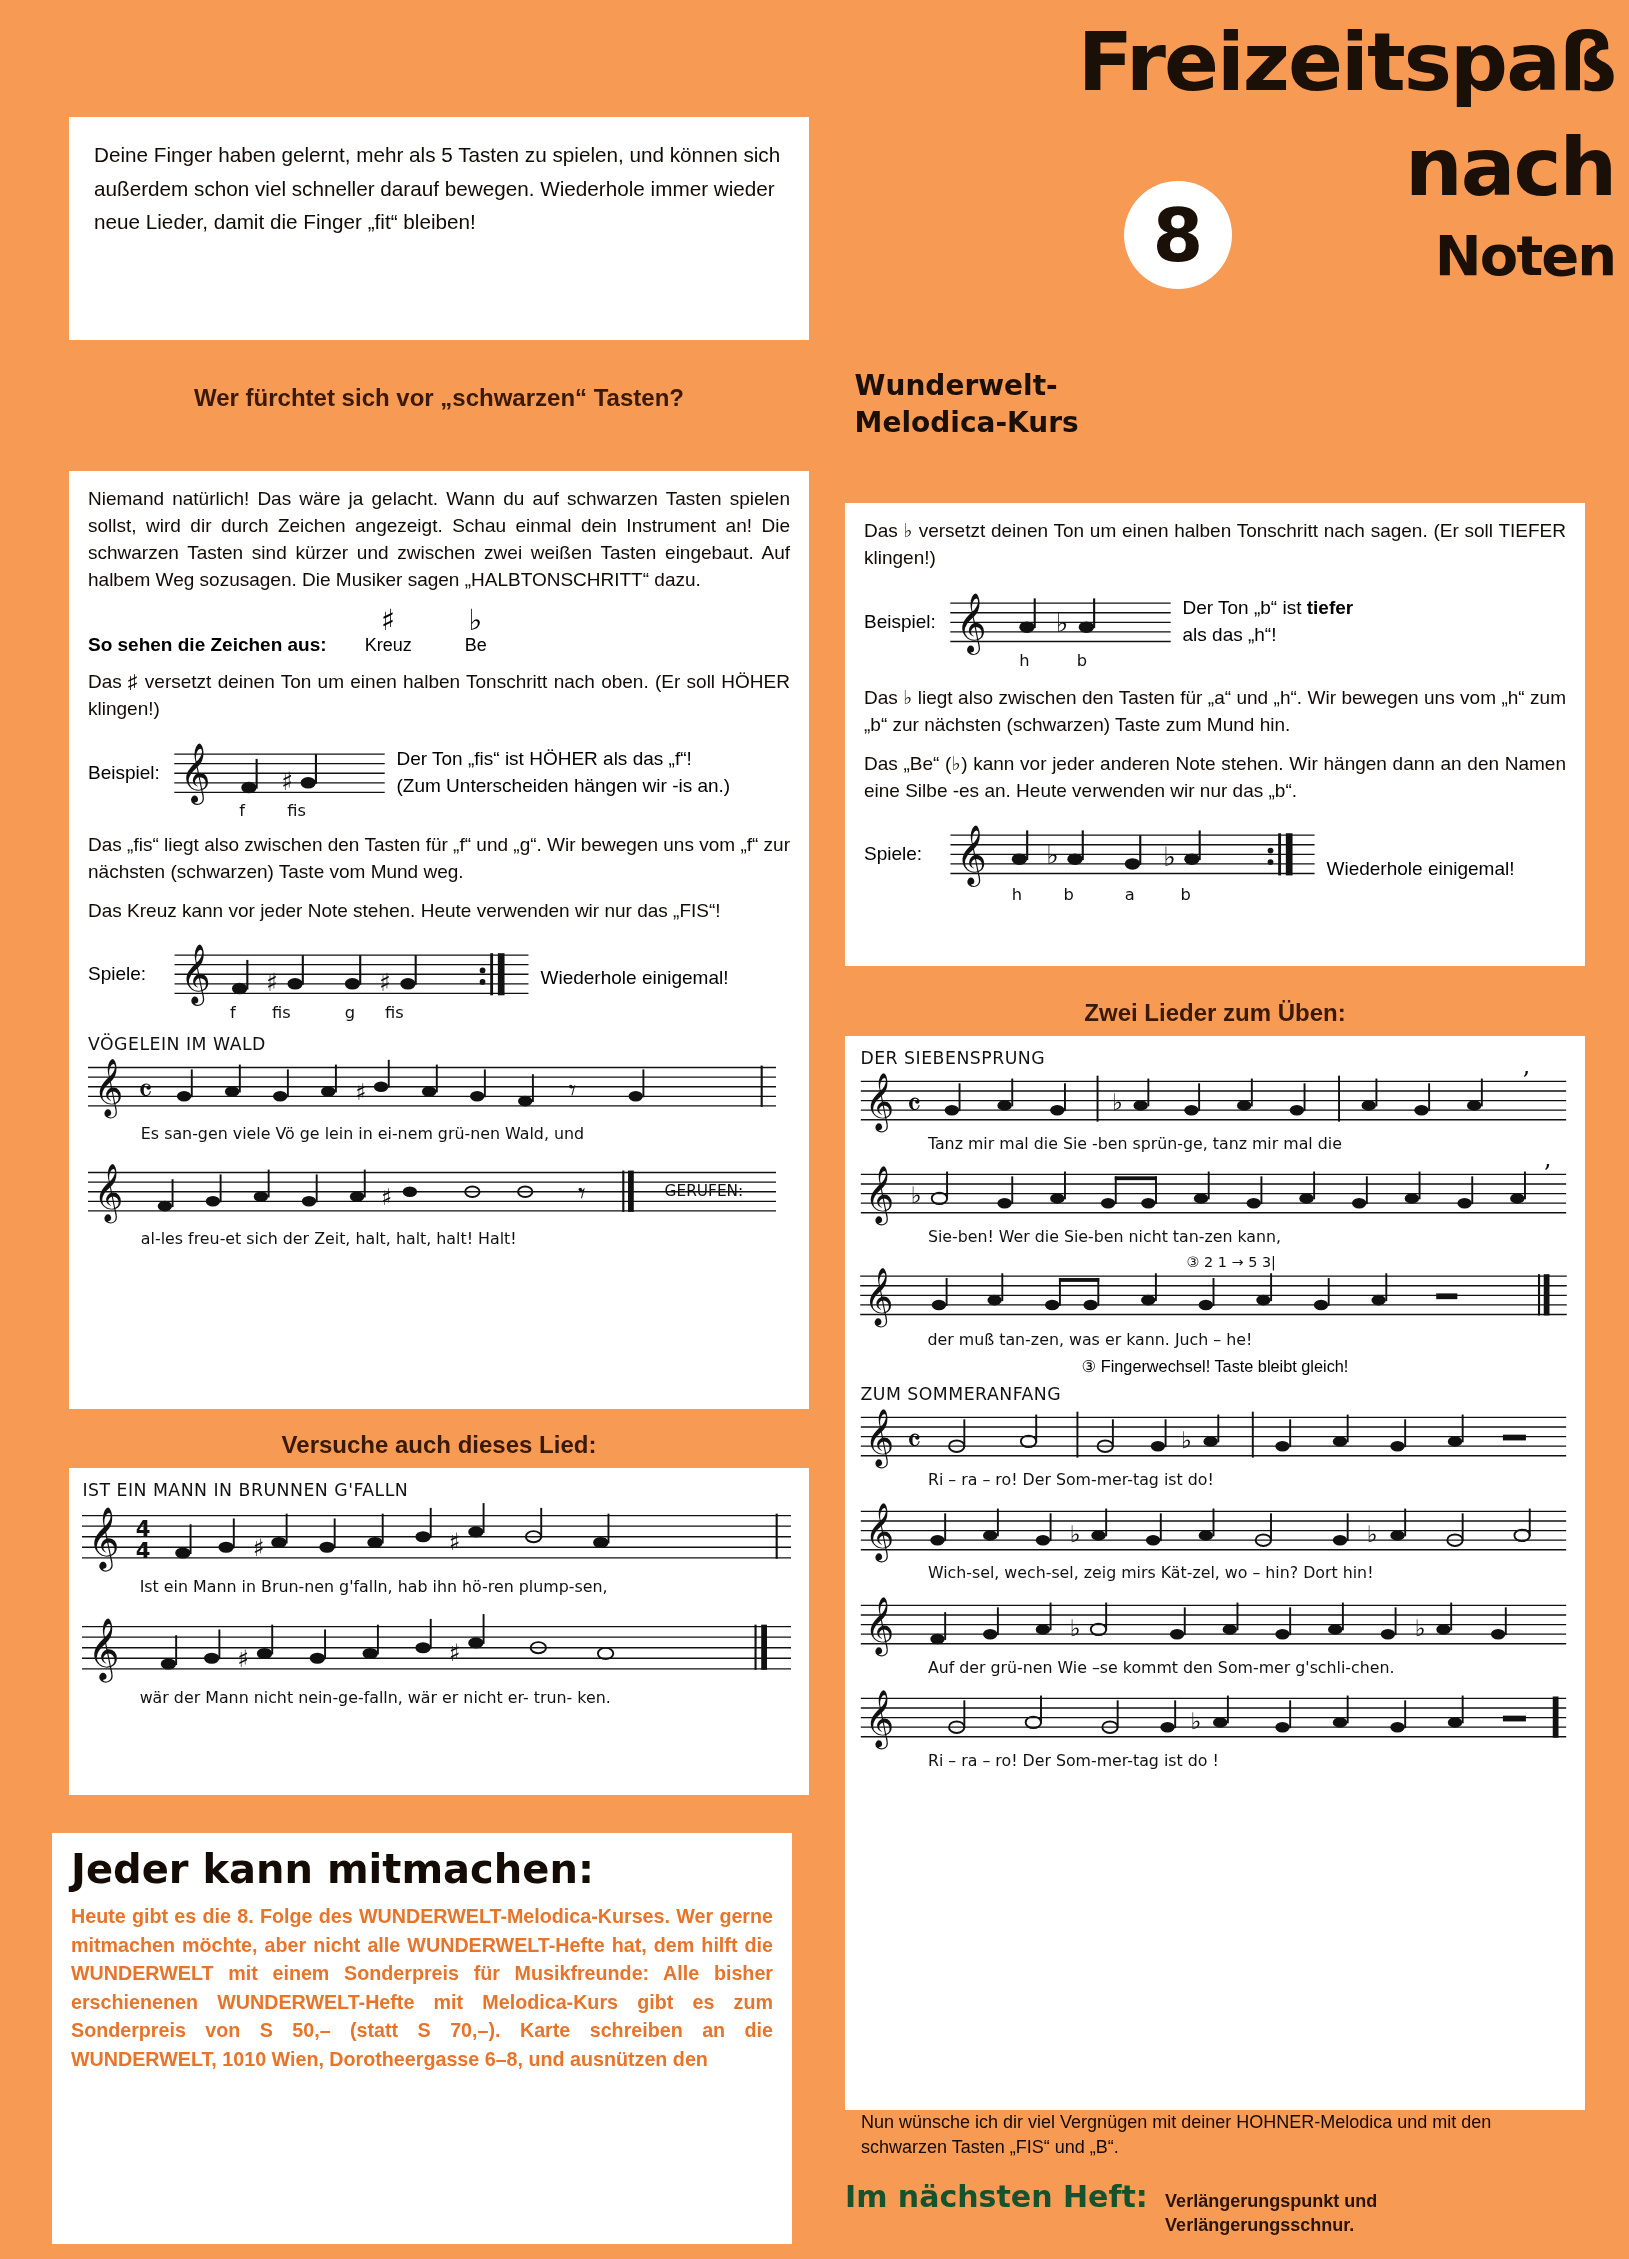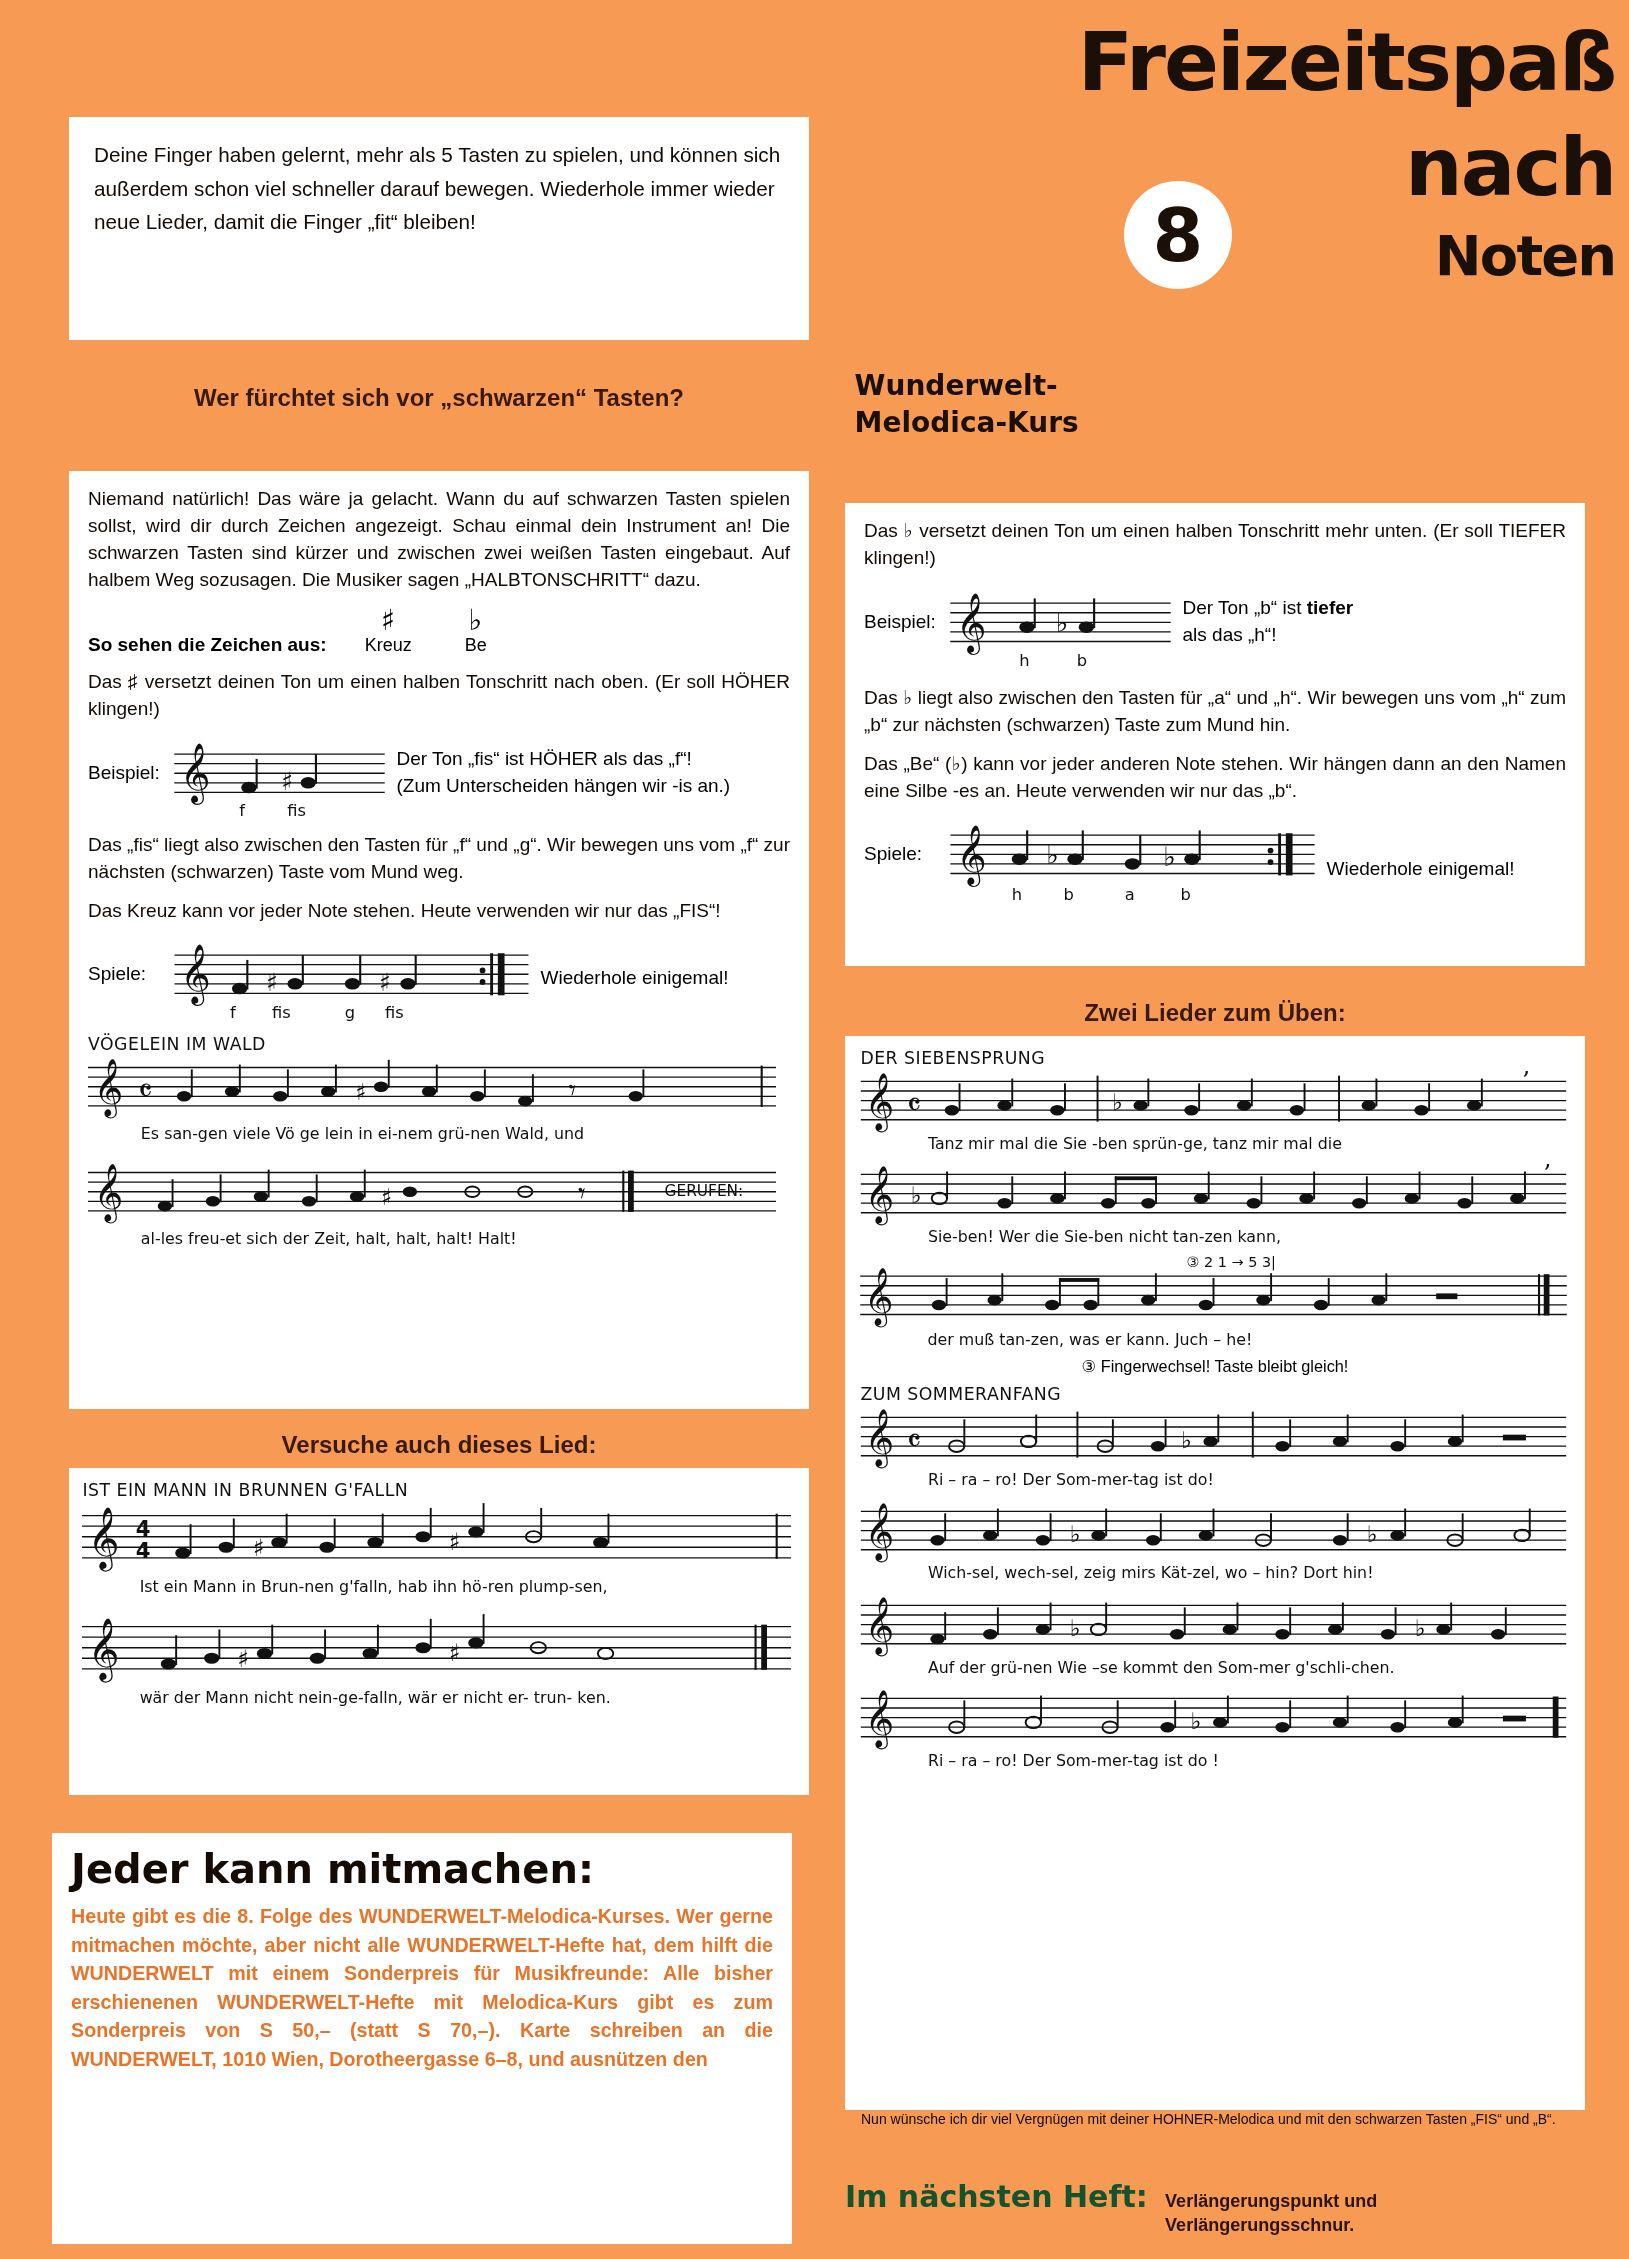--- a/index.html
+++ b/index.html
@@ -184,21 +184,21 @@
   #next-issue-text {
     font-weight: bold;
     font-size: 18px;
     color: #2a1405;
     line-height: 1.35;
   }
 
   #closing-note {
     position: absolute;
     left: 861px; top: 2110px; width: 711px;
-    font-size: 14px;
+    font-size: 18px;
     line-height: 1.4;
     color: #120a04;
   }
 </style>
 </head>
 <body>
 
 <div id="masthead">
   <div class="mast-title" id="mast-line1">Freizeitspaß</div>
   <div class="mast-title" id="mast-line2">nach</div>
@@ -442,21 +442,21 @@
       <ellipse cx="475" cy="38" rx="8" ry="5.8" fill="none" stroke="#111" stroke-width="2"></ellipse>
       <ellipse cx="545" cy="44" rx="8" ry="5.8" fill="none" stroke="#111" stroke-width="2"></ellipse>
       <rect x="700" y="14" width="2.2" height="47"></rect>
         <rect x="707" y="14" width="6" height="47"></rect>
     </g>
     <text x="60" y="96" font-family="DejaVu Sans, sans-serif" font-size="16.5" fill="#111">wär der Mann nicht nein-ge-falln, wär er nicht er- trun- ken.</text>
   </svg>
 </div>
 
 <div class="panel" id="right-main">
-  <p>Das ♭ versetzt deinen Ton um einen halben Tonschritt mehr unten. (Er soll TIEFER klingen!)</p>
+  <p>Das ♭ versetzt deinen Ton um einen halben Tonschritt nach sagen. (Er soll TIEFER klingen!)</p>
 
   <div class="ex-row">
     <div class="ex-label">Beispiel:</div>
     <div>
       <svg class="music-svg" width="221" height="92" viewBox="0 0 230 96">
         <g stroke="#111" stroke-width="1.4">
           <line x1="0" y1="20" x2="230" y2="20"></line>
             <line x1="0" y1="30" x2="230" y2="30"></line>
           <line x1="0" y1="40" x2="230" y2="40"></line>
             <line x1="0" y1="50" x2="230" y2="50"></line>

